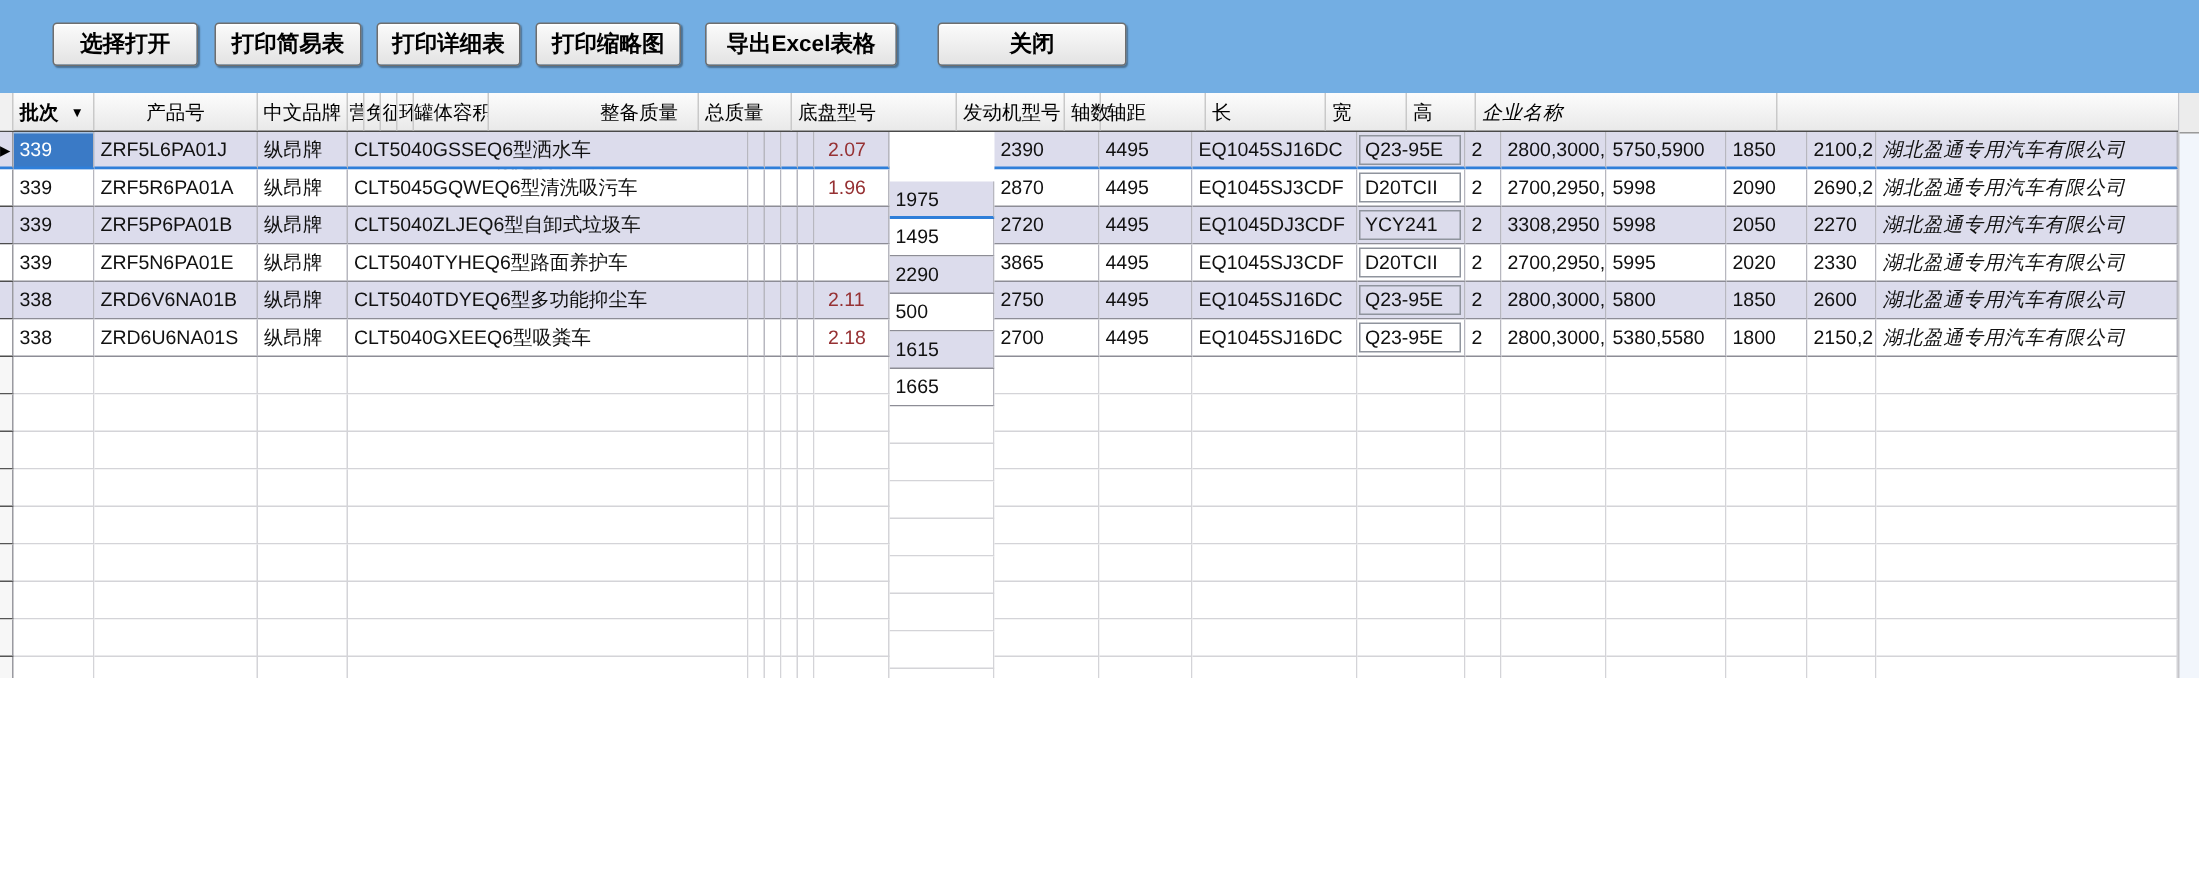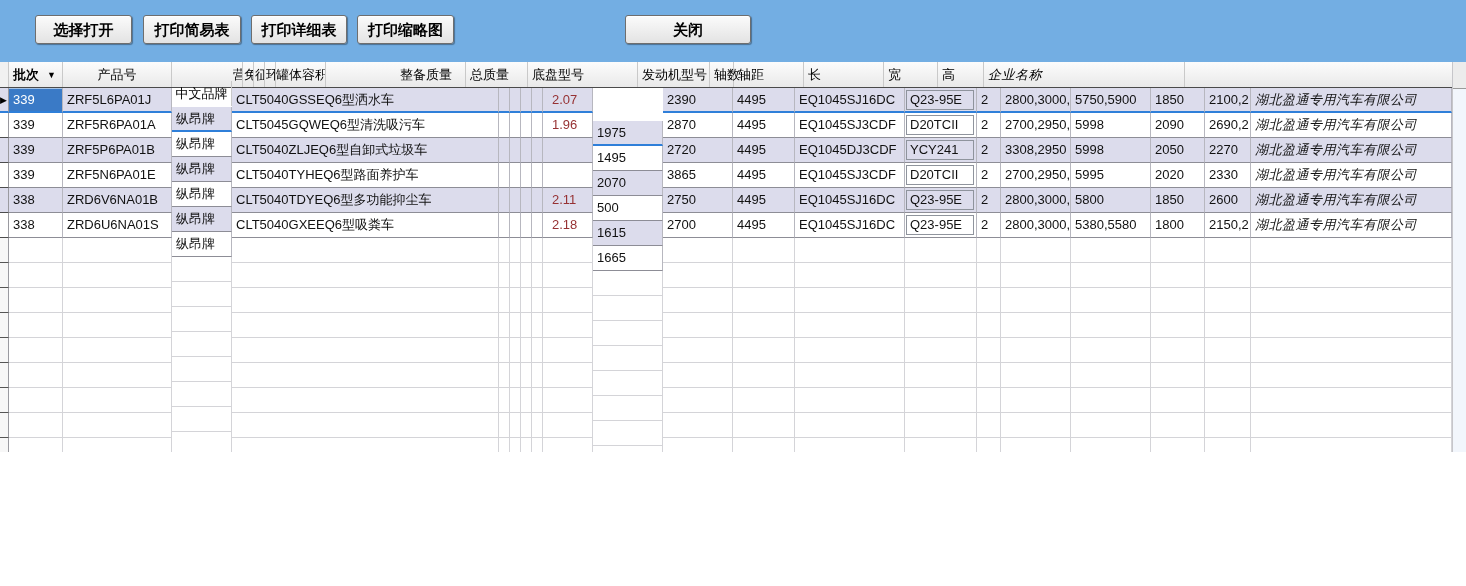--- a/index.html
+++ b/index.html
@@ -42,21 +42,21 @@
     white-space:nowrap; overflow:hidden; color:#111;
   }
   .hdr .cell{line-height:25px; border-right:1px solid #c9c9c9; color:#000;}
   .t-center{text-align:center; padding-left:0;}
   .b{font-weight:bold;}
   .sort-ico{font-size:9px; margin-left:8px; position:relative; top:-1px;}
   
   .c-sel{width:9px; padding:0; background:#f1f1f1; border-right:1px solid #9a9aa0;}
   .c-batch{width:54px;}
   .c-pno{width:109px;}
-  .c-brand{width:60px;margin-top:19px;}
+  .c-brand{width:60px;}
   .c-pname{width:267px;}
   .c-flag{width:11px; padding-left:1px;}
   .c-tank{width:50px;}
   .c-rated{width:70px;margin-top:33px;}
   .c-curb{width:70px;}
   .c-total{width:62px;}
   .c-chassis{width:110px;}
   .c-engine{width:72px; padding:0;}
   .c-axles{width:24px;}
   .c-wbase{width:70px;}
@@ -97,20 +97,21 @@
 </head>
 <body>
 
 <div class="app">
 
   <div class="toolbar">
     <button class="btn btn-open">选择打开</button>
     <button class="btn btn-simple">打印简易表</button>
     <button class="btn btn-detail">打印详细表</button>
     <button class="btn btn-thumb">打印缩略图</button>
+    <button class="btn btn-excel">导出Excel表格</button>
     <button class="btn btn-close">关闭</button>
   </div>
 
   <div class="grid">
     <div class="hdr">
       <div class="cell c-sel"></div>
       <div class="cell c-batch b"><span>批次</span><span class="sort-ico">▼</span></div>
       <div class="cell c-pno t-center">产品号</div>
       <div class="cell c-brand t-center">中文品牌</div>
       <div class="cell c-flag">营</div>
@@ -187,21 +188,21 @@
           <div class="cell c-sel"></div>
           <div class="cell c-batch">339</div>
           <div class="cell c-pno">ZRF5P6PA01B</div>
           <div class="cell c-brand">纵昂牌</div>
           <div class="cell c-pname">CLT5040ZLJEQ6型自卸式垃圾车</div>
           <div class="cell c-flag"></div>
           <div class="cell c-flag"></div>
           <div class="cell c-flag"></div>
           <div class="cell c-flag"></div>
           <div class="cell c-tank tank"></div>
-          <div class="cell c-rated">2070</div>
+          <div class="cell c-rated">2290</div>
           <div class="cell c-curb">2720</div>
           <div class="cell c-total">4495</div>
           <div class="cell c-chassis">EQ1045DJ3CDF</div>
           <div class="cell c-engine">
             <div class="enginebox">YCY241</div>
           </div>
           <div class="cell c-axles">2</div>
           <div class="cell c-wbase">3308,2950</div>
           <div class="cell c-len">5998</div>
           <div class="cell c-wid">2050</div>

